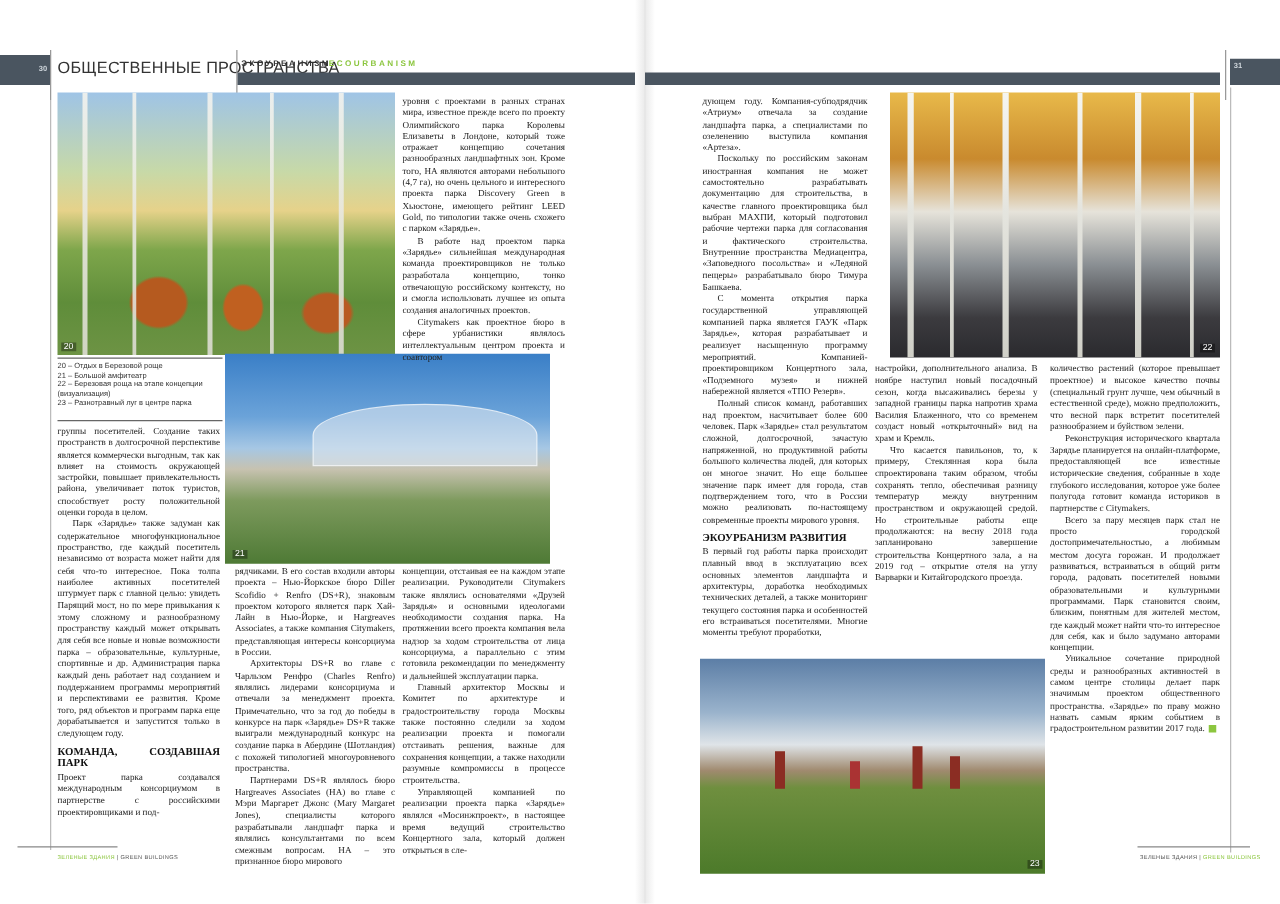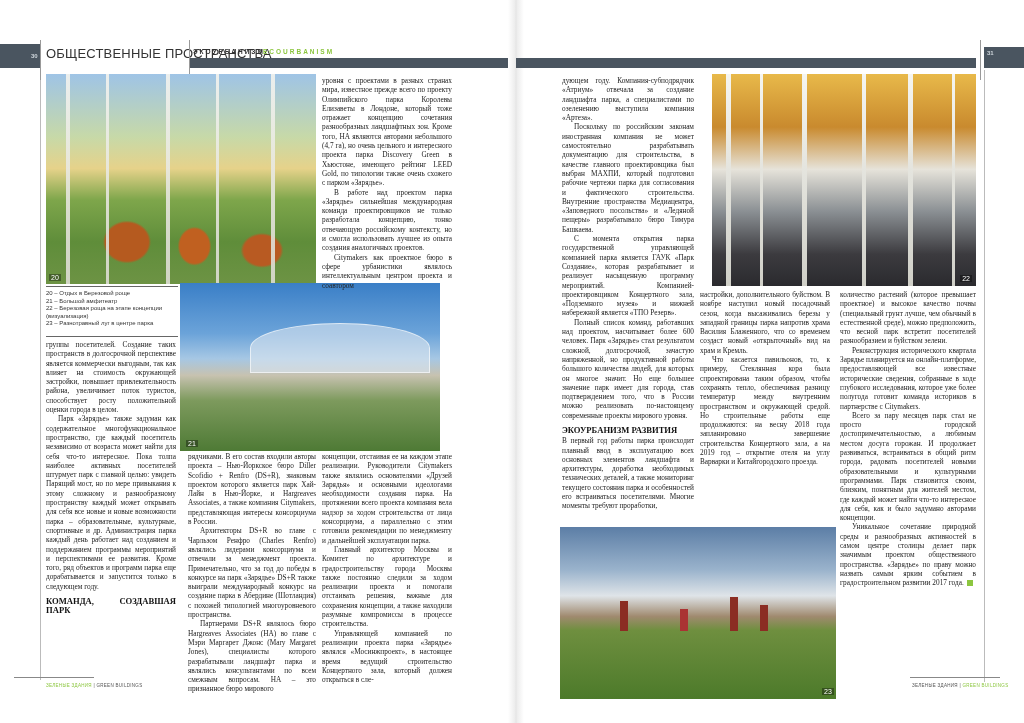--- a/index.html
+++ b/index.html
@@ -110,20 +110,21 @@
     <div>22 – Березовая роща на этапе концепции (визуализация)</div>
     <div>23 – Разнотравный луг в центре парка</div>
   </div>
   <div class="cap-rule" style="left:46px;top:286px;width:132px"></div>
   <div class="cap-rule" style="left:46px;top:336px;width:132px"></div>
 
   <div class="col c1">
     <p class="noindent">группы посетителей. Создание таких пространств в долгосрочной перспективе является коммерчески выгодным, так как влияет на стоимость окружающей застройки, повышает привлекательность района, увеличивает поток туристов, способствует росту положительной оценки города в целом.</p>
     <p>Парк «Зарядье» также задуман как содержательное многофункциональное пространство, где каждый посетитель независимо от возраста может найти для себя что-то интересное. Пока толпа наиболее активных посетителей штурмует парк с главной целью: увидеть Парящий мост, но по мере привыкания к этому сложному и разнообразному пространству каждый может открывать для себя все новые и новые возможности парка – образовательные, культурные, спортивные и др. Администрация парка каждый день работает над созданием и поддержанием программы мероприятий и перспективами ее развития. Кроме того, ряд объектов и программ парка еще дорабатывается и запустится только в следующем году.</p>
     <h3>КОМАНДА, СОЗДАВШАЯ ПАРК</h3>
+    <p class="noindent">Проект парка создавался международным консорциумом в партнерстве с российскими проектировщиками и под-</p>
   </div>
   <div class="vrule" style="left:40px;top:80px;height:600px"></div>
 
   <div class="photo p21">
     <div class="dome"></div>
     <span class="num">21</span>
   </div>
 
   <div class="col c2">
     <p class="noindent">рядчиками. В его состав входили авторы проекта – Нью-Йоркское бюро Diller Scofidio + Renfro (DS+R), знаковым проектом которого является парк Хай-Лайн в Нью-Йорке, и Hargreaves Associates, а также компания Citymakers, представляющая интересы консорциума в России.</p>
@@ -139,38 +140,38 @@
 
   <div class="col c3b">
     <p class="noindent">концепции, отстаивая ее на каждом этапе реализации. Руководители Citymakers также являлись основателями «Друзей Зарядья» и основными идеологами необходимости создания парка. На протяжении всего проекта компания вела надзор за ходом строительства от лица консорциума, а параллельно с этим готовила рекомендации по менеджменту и дальнейшей эксплуатации парка.</p>
     <p>Главный архитектор Москвы и Комитет по архитектуре и градостроительству города Москвы также постоянно следили за ходом реализации проекта и помогали отстаивать решения, важные для сохранения концепции, а также находили разумные компромиссы в процессе строительства.</p>
     <p>Управляющей компанией по реализации проекта парка «Зарядье» являлся «Мосинжпроект», в настоящее время ведущий строительство Концертного зала, который должен открыться в сле-</p>
   </div>
 
   <div class="col c4">
     <p class="noindent">дующем году. Компания-субподрядчик «Атриум» отвечала за создание ландшафта парка, а специалистами по озеленению выступила компания «Артеза».</p>
     <p>Поскольку по российским законам иностранная компания не может самостоятельно разрабатывать документацию для строительства, в качестве главного проектировщика был выбран МАХПИ, который подготовил рабочие чертежи парка для согласования и фактического строительства. Внутренние пространства Медиацентра, «Заповедного посольства» и «Ледяной пещеры» разрабатывало бюро Тимура Башкаева.</p>
-    <p>С момента открытия парка государственной управляющей компанией парка является ГАУК «Парк Создание», которая разрабатывает и реализует насыщенную программу мероприятий. Компанией-проектировщиком Концертного зала, «Подземного музея» и нижней набережной является «ТПО Резерв».</p>
+    <p>С момента открытия парка государственной управляющей компанией парка является ГАУК «Парк Зарядье», которая разрабатывает и реализует насыщенную программу мероприятий. Компанией-проектировщиком Концертного зала, «Подземного музея» и нижней набережной является «ТПО Резерв».</p>
     <p>Полный список команд, работавших над проектом, насчитывает более 600 человек. Парк «Зарядье» стал результатом сложной, долгосрочной, зачастую напряженной, но продуктивной работы большого количества людей, для которых он многое значит. Но еще большее значение парк имеет для города, став подтверждением того, что в России можно реализовать по-настоящему современные проекты мирового уровня.</p>
     <h3>ЭКОУРБАНИЗМ РАЗВИТИЯ</h3>
     <p class="noindent">В первый год работы парка происходит плавный ввод в эксплуатацию всех основных элементов ландшафта и архитектуры, доработка необходимых технических деталей, а также мониторинг текущего состояния парка и особенностей его встраиваться посетителями. Многие моменты требуют проработки,</p>
   </div>
 
   <div class="photo p22">
     <div class="trunk" style="left:14px"></div>
     <div class="trunk" style="left:48px;width:3px"></div>
     <div class="trunk" style="left:90px"></div>
     <div class="trunk" style="left:150px;width:4px"></div>
     <div class="trunk" style="left:196px"></div>
     <div class="trunk" style="left:240px;width:3px"></div>
     <span class="num">22</span>
   </div>
 
   <div class="col c5">
-    <p class="noindent">настройки, дополнительного буйством. В ноябре наступил новый посадочный сезон, когда высаживались березы у западной границы парка напротив храма Василия Блаженного, что со временем создаст новый «открыточный» вид на храм и Кремль.</p>
+    <p class="noindent">настройки, дополнительного анализа. В ноябре наступил новый посадочный сезон, когда высаживались березы у западной границы парка напротив храма Василия Блаженного, что со временем создаст новый «открыточный» вид на храм и Кремль.</p>
     <p>Что касается павильонов, то, к примеру, Стеклянная кора была спроектирована таким образом, чтобы сохранять тепло, обеспечивая разницу температур между внутренним пространством и окружающей средой. Но строительные работы еще продолжаются: на весну 2018 года запланировано завершение строительства Концертного зала, а на 2019 год – открытие отеля на углу Варварки и Китайгородского проезда.</p>
   </div>
 
   <div class="col c6">
     <p class="noindent">количество растений (которое превышает проектное) и высокое качество почвы (специальный грунт лучше, чем обычный в естественной среде), можно предположить, что весной парк встретит посетителей разнообразием и буйством зелени.</p>
     <p>Реконструкция исторического квартала Зарядье планируется на онлайн-платформе, предоставляющей все известные исторические сведения, собранные в ходе глубокого исследования, которое уже более полугода готовит команда историков в партнерстве с Citymakers.</p>
     <p>Всего за пару месяцев парк стал не просто городской достопримечательностью, а любимым местом досуга горожан. И продолжает развиваться, встраиваться в общий ритм города, радовать посетителей новыми образовательными и культурными программами. Парк становится своим, близким, понятным для жителей местом, где каждый может найти что-то интересное для себя, как и было задумано авторами концепции.</p>
     <p><span>Уникальное сочетание природной среды и разнообразных активностей в самом центре столицы делает парк значимым проектом общественного пространства. «Зарядье» по праву можно назвать самым ярким событием в градостроительном развитии 2017 года.</span><span class="end-mark"></span></p>
   </div>
   <div class="vrule" style="left:984px;top:70px;height:612px"></div>

